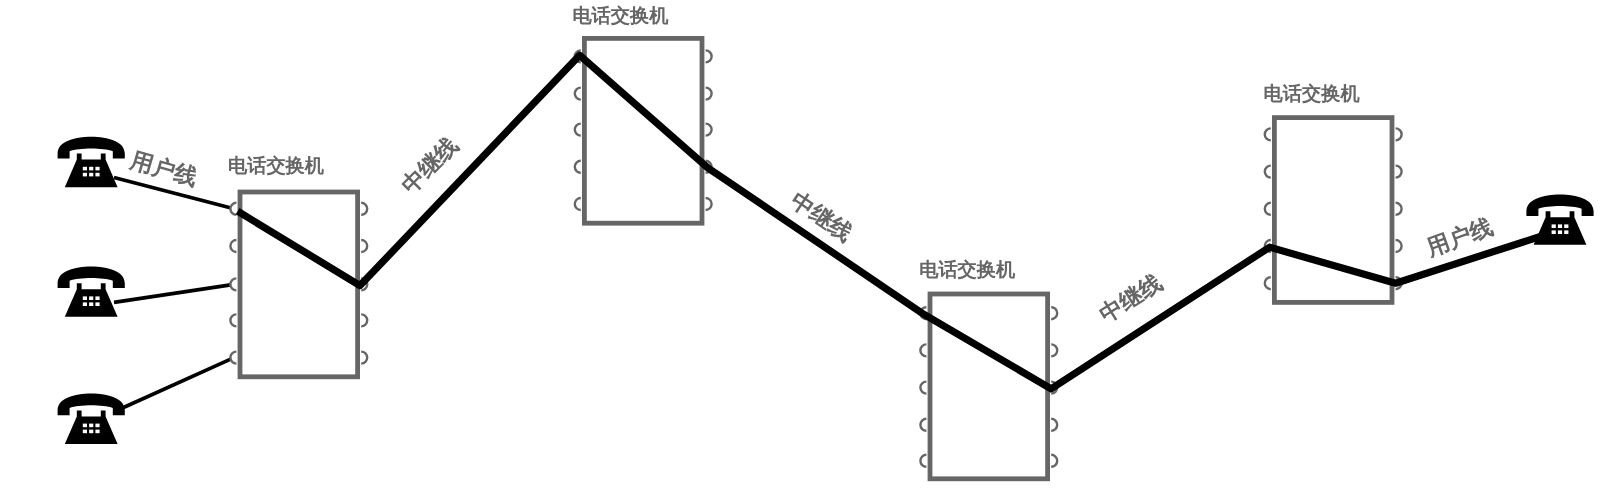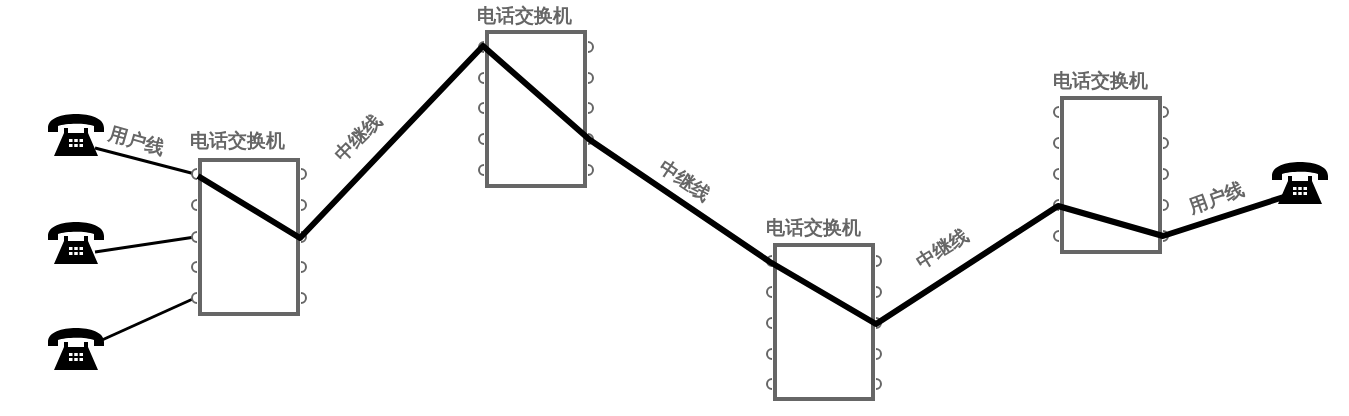--- a/index.html
+++ b/index.html
@@ -1,19 +1,19 @@
 <!DOCTYPE html>
 <html><head>
 <meta charset="utf-8">
 <style>
   html,body{margin:0;padding:0;background:#ffffff;}
   body{width:1349px;height:416px;position:relative;overflow:hidden;font-family:"DejaVu Sans",sans-serif;}
   svg{position:absolute;left:0;top:0;}
   .lbl{position:absolute;font-family:"DejaVu Sans",sans-serif;font-weight:bold;color:#666;font-size:19px;white-space:nowrap;}
-  .sw-title{font-size:19px;}
+  .sw-title{font-size:16px;}
   .line-lbl{font-size:19px;transform-origin:center center;}
 </style>
 </head>
 <body>
 
 <svg width="1349" height="416" viewBox="0 0 1349 416">
   <defs>
     <g id="phone">
       <path d="M-28,-6 C-28,-16 -14,-20 0,-20 C14,-20 28,-16 28,-6 L28,-2 L18,-2 L18,-8 C10,-11 -10,-11 -18,-8 L-18,-2 L-28,-2 Z" fill="#000"></path>
       <path d="M-12,-6 L-8,-6 L-8,-1 L8,-1 L8,-6 L12,-6 L12,-1 L22,22 L-22,22 L-12,-1 Z" fill="#000"></path>

